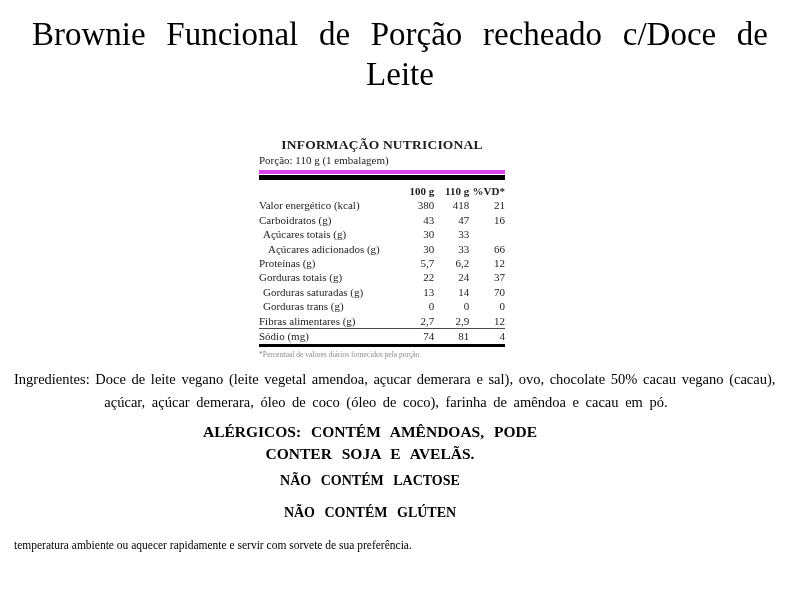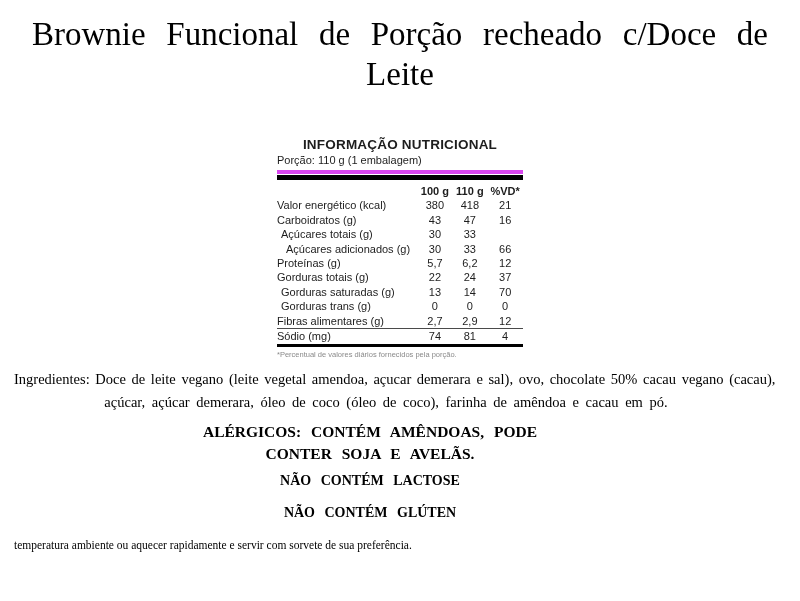--- a/index.html
+++ b/index.html
@@ -10,36 +10,36 @@
   
   #page-title{position:absolute;top:14px;left:32px;right:32px;}
   #page-title .t-line1{
     font-size:33px;line-height:40px;white-space:nowrap;
     text-align:justify;text-align-last:justify;word-spacing:2px;
   }
   #page-title .t-line2{font-size:33px;line-height:40px;text-align:center;}
 
   
   #nutrition{
-    position:absolute;top:137px;left:277px;width:246px;
-    font-family:Liberation Sans, sans-serif;color:#1d1d1d;
+    position:absolute;top:137px;left:259px;width:246px;
+    font-family:Liberation Serif, serif;color:#1d1d1d;
   }
   .nutri-title{font-size:13.5px;font-weight:bold;text-align:center;line-height:15px;letter-spacing:.2px;}
   .nutri-portion{
     font-size:11px;line-height:13px;margin-top:2px;padding-bottom:3px;
     border-bottom:4px solid #d946ef;
   }
   .nutri-thickbar{height:5px;background:#000;margin-top:1px;}
   table.nutri{
     width:100%;border-collapse:collapse;margin-top:4px;
     font-size:11px;
   }
   table.nutri td,table.nutri th{padding:1px 0;line-height:12.4px;font-weight:normal;}
   table.nutri .name{text-align:left;width:136px;}
-  table.nutri .val{text-align:center;width:36px;}
+  table.nutri .val{text-align:right;width:36px;}
   table.nutri tr.head td{font-weight:bold;}
   table.nutri tr.indent-1 .name{padding-left:4px;}
   table.nutri tr.indent-2 .name{padding-left:9px;}
   table.nutri tr.last-row td{border-top:1px solid #4a4a4a;}
   .nutri-bottombar{height:3px;background:#000;margin-top:1px;}
   .nutri-footnote{font-size:7.5px;color:#8a8a8a;margin-top:3px;line-height:9px;}
 
   
   #ingredients{position:absolute;top:368px;left:14px;width:744px;font-size:14.5px;line-height:23px;}
   #ingredients .force-just{text-align:justify;text-align-last:justify;word-spacing:2px;white-space:nowrap;}

